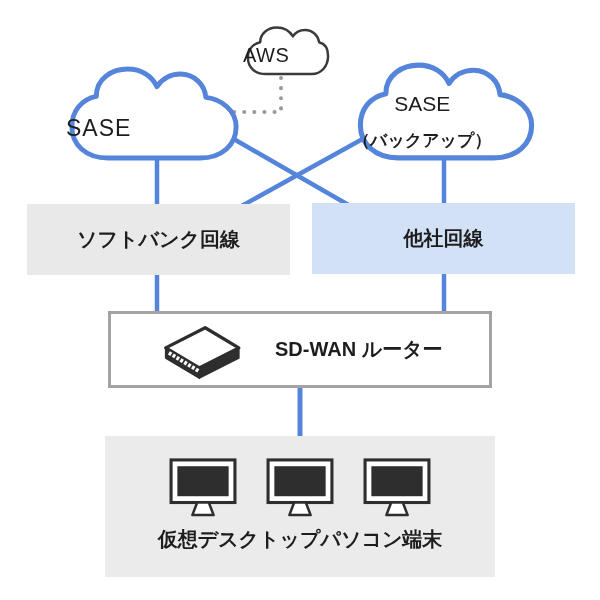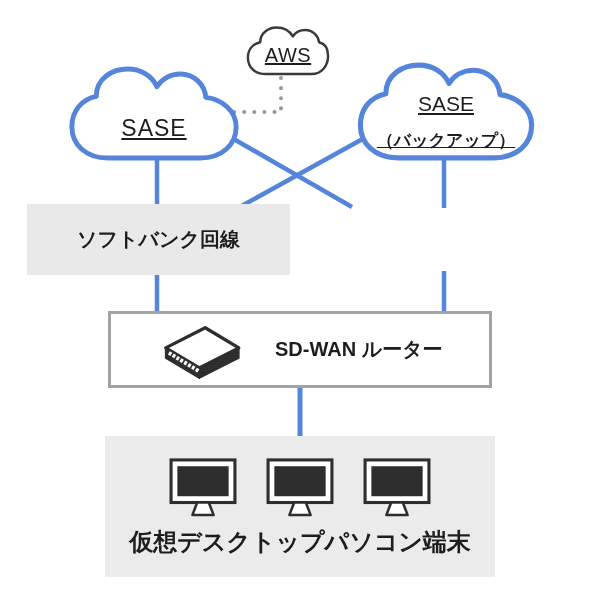--- a/index.html
+++ b/index.html
@@ -8,21 +8,21 @@
     font-family:"Liberation Sans","DejaVu Sans",sans-serif;
     color:#1d1d1d;
   }
   #canvas{position:relative;width:600px;height:600px;background:#ffffff;overflow:hidden;}
 
   .edges{position:absolute;left:0;top:0;width:600px;height:600px;z-index:1;}
 
   .node{position:absolute;z-index:2;box-sizing:border-box;}
 
   
-  .cloud{display:flex;align-items:center;justify-content:center;text-decoration:underline;}
+  .cloud{display:flex;align-items:center;justify-content:flex-start;}
   .cloud svg{position:absolute;left:0;top:0;width:100%;height:100%;}
   .cloud-label{position:relative;z-index:3;text-align:center;font-weight:600;line-height:1.25;}
   #cloud-aws{left:243px;top:22px;width:90px;height:60px;}
   #cloud-aws .cloud-label{font-size:20px;font-weight:500;padding-top:6px;letter-spacing:.5px;}
   #cloud-sase{left:66px;top:62px;width:176px;height:106px;}
   #cloud-sase .cloud-label{font-size:23px;font-weight:500;padding-top:26px;letter-spacing:1px;}
   #cloud-backup{left:353px;top:60px;width:186px;height:106px;}
   #cloud-backup .cloud-label{font-size:21px;font-weight:500;padding-top:16px;}
   #cloud-backup .cloud-label .sub{font-size:17px;font-weight:600;display:block;margin-top:12px;}
 
@@ -38,21 +38,21 @@
   #box-sdwan .switch-wrap{margin-left:48px;width:84px;height:58px;flex:none;}
   #box-sdwan .sdwan-label{margin-left:32px;font-size:20px;font-weight:600;white-space:nowrap;}
 
   #box-terminals{
     left:105px;top:436px;width:390px;height:141px;background:#EBEBEB;
     display:flex;flex-direction:column;align-items:center;justify-content:flex-start;
     padding-top:22px;
   }
   .monitor-row{display:flex;gap:29px;align-items:flex-end;}
   .monitor-row svg{width:68px;height:60px;}
-  #box-terminals .terminals-label{font-size:24px;font-weight:700;margin-top:8px;}
+  #box-terminals .terminals-label{font-size:20px;font-weight:700;margin-top:8px;}
 </style>
 </head>
 <body>
 
 <div id="canvas">
 
   <svg class="edges" viewBox="0 0 600 600">
 
     <polyline points="281,78 281,112 228,112" fill="none" stroke="#9A9A9A" stroke-width="4" stroke-linecap="round" stroke-dasharray="0.1 10"></polyline>
 
@@ -86,20 +86,23 @@
     <div class="cloud-label">
       <span>SASE</span>
       <span class="sub">（バックアップ）</span>
     </div>
   </div>
 
   <div class="node rectbox" id="box-softbank">
     <span>ソフトバンク回線</span>
   </div>
 
+  <div class="node rectbox" id="box-other">
+    <span>他社回線</span>
+  </div>
 
   <div class="node" id="box-sdwan">
     <span class="switch-wrap">
       <svg viewBox="0 0 100 72">
         <polygon points="8,32 55,8 95,32 48,56" fill="#ffffff" stroke="#2E2E2E" stroke-width="4" stroke-linejoin="round"></polygon>
         <polygon points="8,32 48,56 48,68 8,44" fill="#2E2E2E" stroke="#2E2E2E" stroke-width="2" stroke-linejoin="round"></polygon>
         <polygon points="48,56 95,32 95,44 48,68" fill="#2E2E2E" stroke="#2E2E2E" stroke-width="2" stroke-linejoin="round"></polygon>
         <g fill="#ffffff">
           <rect x="11.5" y="36.5" width="3.4" height="4.6" transform="rotate(31 13.2 38.8)"></rect>
           <rect x="16.1" y="39.3" width="3.4" height="4.6" transform="rotate(31 17.8 41.6)"></rect>

